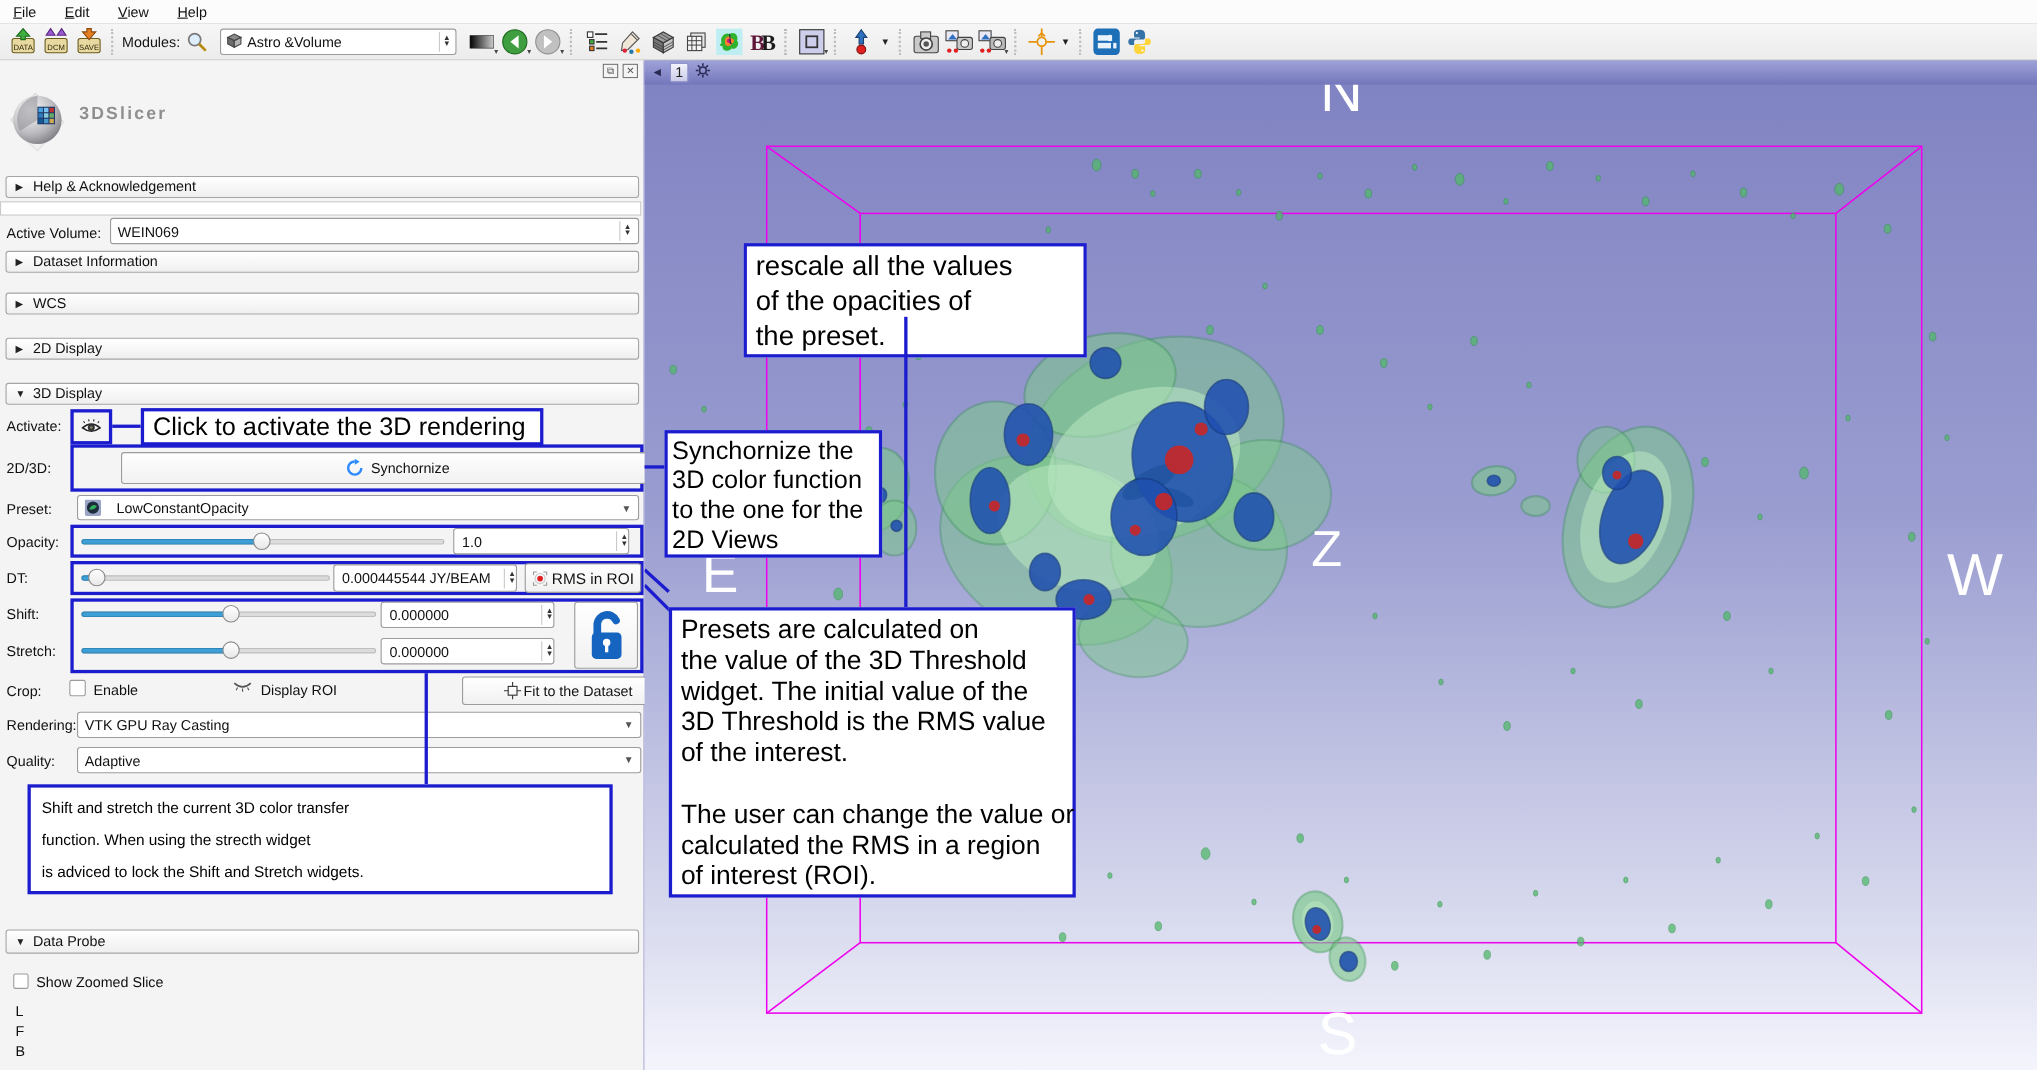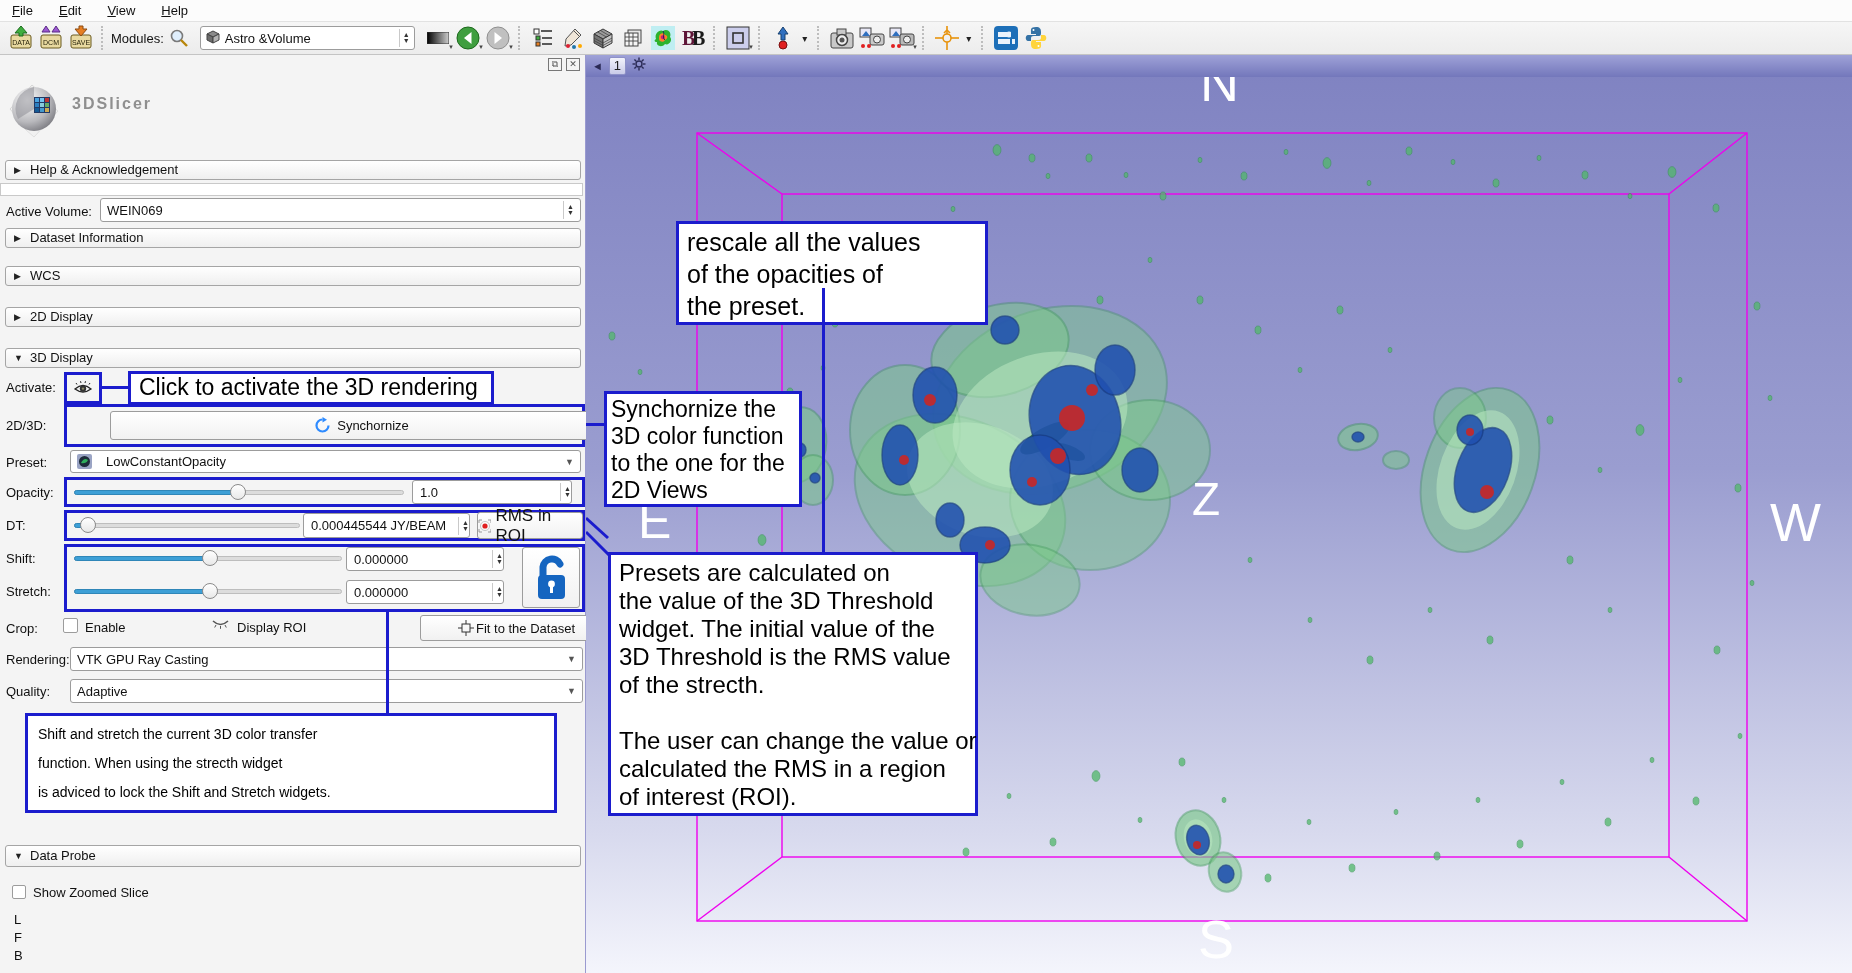--- a/index.html
+++ b/index.html
@@ -385,21 +385,21 @@
         <div class="fill" style="width:14px;"></div>
         <div class="handle" style="left:6px;"></div>
     </div>
     <div class="spinbox" style="left:303px; top:458px; width:167px; height:25px;">
       <span class="flex">0.000445544  JY/BEAM</span>
       <span class="spinctl">
           <span>▲</span>
           <span>▼</span>
         </span>
     </div>
-    <div class="btn" style="left:477px; top:457px; width:106px; height:27px; font-size:17px; gap:4px;">
+    <div class="btn" style="left:477px; top:457px; width:106px; height:27px; font-size:14px; gap:4px;">
       <svg width="14" height="14">
           <g stroke="#9a9a9a" fill="none">
             <path d="M1 4 V1 H4 M10 1 H13 V4 M13 10 V13 H10 M4 13 H1 V10"></path>
           </g>
           <circle cx="7" cy="7" r="2.6" fill="#e02020"></circle>
           <circle cx="7" cy="7" r="4.6" fill="none" stroke="#c9c9c9"></circle>
         </svg>
       <span>RMS in ROI</span>
     </div>
 
@@ -668,21 +668,21 @@
         <div class="ln">Synchornize the</div>
         <div class="ln">3D color function</div>
         <div class="ln">to the one for the</div>
         <div class="ln">2D Views</div>
       </div>
     <div class="annbox" style="left:22px; top:497px; width:370px; height:264px; font-size:24px; line-height:28px; padding:4px 8px;">
         <div class="ln">Presets are calculated on</div>
         <div class="ln">the value of the 3D Threshold</div>
         <div class="ln">widget. The initial value of the</div>
         <div class="ln">3D Threshold is the RMS value</div>
-        <div class="ln">of the strecth.</div>
+        <div class="ln">of the interest.</div>
         <div class="ln">&nbsp;</div>
         <div class="ln">The user can change the value or</div>
         <div class="ln">calculated the RMS in a region</div>
         <div class="ln">of interest (ROI).</div>
       </div>
   </div>
 
 </div>
 
 </body></html>

